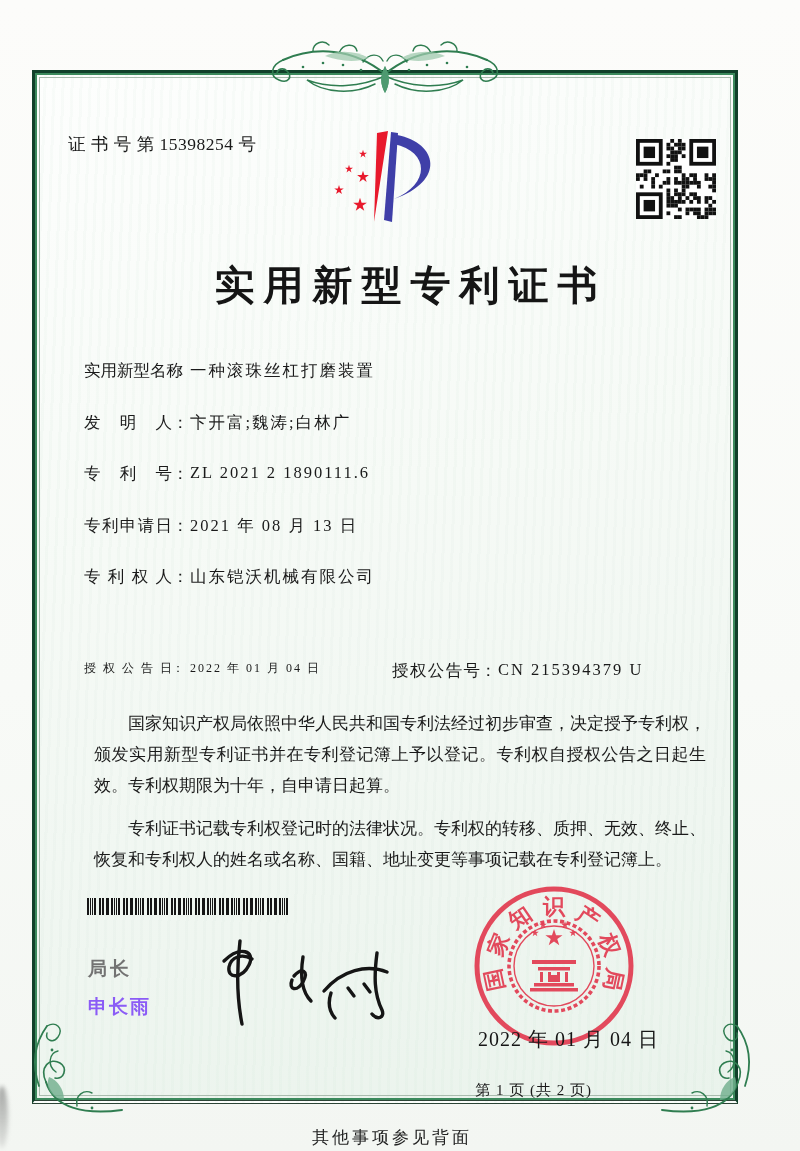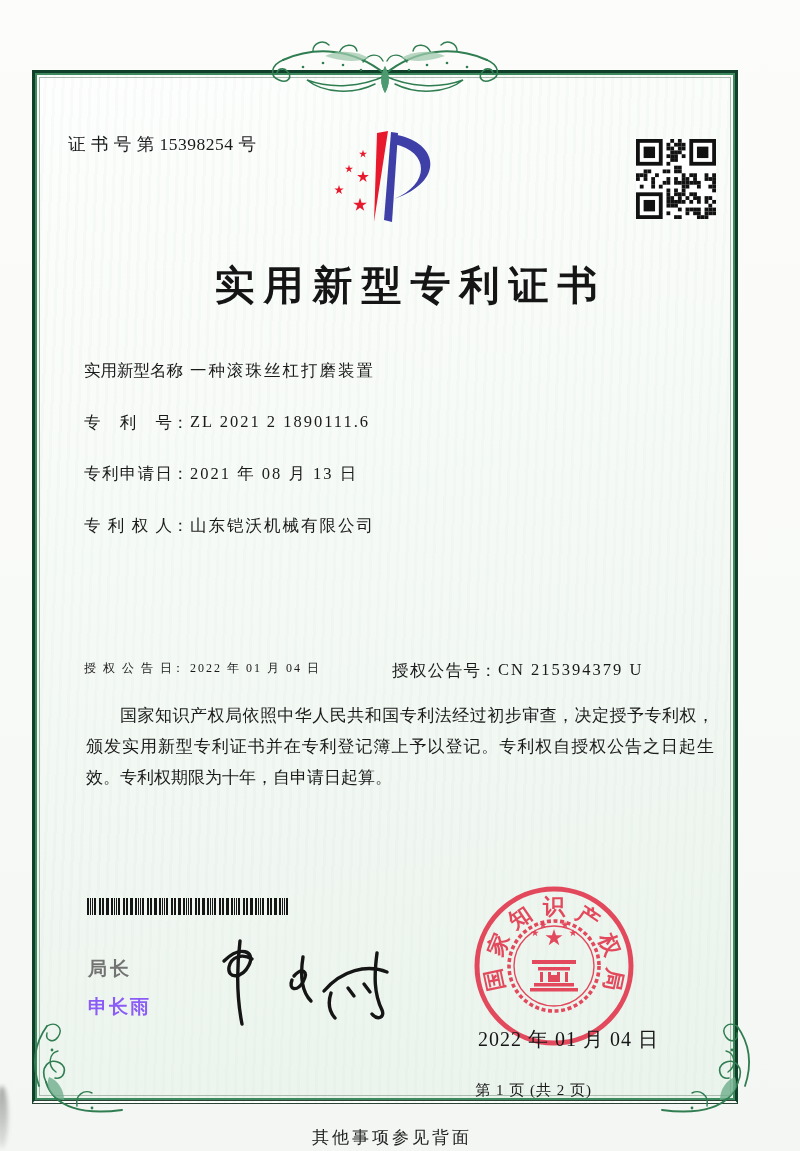--- a/index.html
+++ b/index.html
@@ -35,21 +35,21 @@
   .fields{position:absolute;left:84px;top:360px;width:640px;font-size:16.5px;}
   .frow{height:18px;margin-bottom:33.5px;white-space:nowrap;}
   .flabel{display:inline-block;width:88px;text-align:justify;text-align-last:justify;vertical-align:top;}
   .fcolon{display:inline-block;width:18px;vertical-align:top;}
   .fvalue{letter-spacing:2px;white-space:pre-wrap;vertical-align:top;}
   .grant-row{position:absolute;left:84px;top:660px;font-size:12px;white-space:nowrap;}
   .grant-no{position:absolute;left:392px;top:660px;font-size:16.5px;white-space:nowrap;}
   
   .body-text{position:absolute;left:82px;top:696px;width:636px;
     font-size:17px;line-height:31px;text-align:justify;}
-  .body-text p{margin:4px;text-indent:34px;}
+  .body-text p{margin:12px;text-indent:34px;}
   
   .barcode{position:absolute;left:87px;top:898px;width:203px;height:17px;
     background:
       repeating-linear-gradient(90deg,#161616 0 2px,transparent 2px 3px,#161616 3px 4px,transparent 4px 7px,#161616 7px 9px,transparent 9px 12px),
       repeating-linear-gradient(90deg,#161616 0 1px,transparent 1px 5px,#161616 5px 6px,transparent 6px 8px);
   }
   .signer-title{position:absolute;left:88px;top:956px;font-size:19px;letter-spacing:3px;font-family:"Liberation Sans","DejaVu Sans",sans-serif;font-weight:bold;color:#737373;}
   .signer-name{position:absolute;left:88px;top:994px;font-size:19px;letter-spacing:2px;font-family:"Liberation Sans","DejaVu Sans",sans-serif;font-weight:bold;color:#8b5cf6;}
   .signature{position:absolute;left:210px;top:936px;}
   
@@ -264,39 +264,43 @@
     </g>
 </svg>
 
 <div class="title">实用新型专利证书</div>
 
 <div class="fields">
   <div class="frow">
     <span class="flabel">实用新型名称</span><span class="fcolon">：</span><span class="fvalue">一种滚珠丝杠打磨装置</span>
   </div>
   <div class="frow">
+    <span class="flabel">发明人</span><span class="fcolon">：</span><span class="fvalue">卞开富;魏涛;白林广</span>
+  </div>
+  <div class="frow">
     <span class="flabel">专利号</span><span class="fcolon">：</span><span class="fvalue">ZL 2021 2 1890111.6</span>
   </div>
   <div class="frow">
     <span class="flabel">专利申请日</span><span class="fcolon">：</span><span class="fvalue">2021 年 08 月 13 日</span>
   </div>
   <div class="frow">
     <span class="flabel">专利权人</span><span class="fcolon">：</span><span class="fvalue">山东铠沃机械有限公司</span>
   </div>
 </div>
 
 <div class="grant-row">
   <span class="flabel">授权公告日</span><span class="fcolon">：</span><span class="fvalue">2022 年 01 月 04 日</span>
 </div>
 <div class="grant-no">
   <span class="flabel">授权公告号</span><span class="fcolon">：</span><span class="fvalue">CN 215394379 U</span>
 </div>
 
 <div class="body-text">
   <p>国家知识产权局依照中华人民共和国专利法经过初步审查，决定授予专利权，颁发实用新型专利证书并在专利登记簿上予以登记。专利权自授权公告之日起生效。专利权期限为十年，自申请日起算。</p>
+  <p>专利证书记载专利权登记时的法律状况。专利权的转移、质押、无效、终止、恢复和专利权人的姓名或名称、国籍、地址变更等事项记载在专利登记簿上。</p>
 </div>
 
 <div class="barcode"></div>
 <div class="signer-title">局长</div>
 <div class="signer-name">申长雨</div>
 
 <svg class="signature" width="185" height="92" viewBox="0 0 185 92">
   <g fill="none" stroke="#151515" stroke-width="3.4" stroke-linecap="round" stroke-linejoin="round">
     <path d="M14,25 C30,9 46,15 39,29 C32,43 17,43 19,31 C21,21 32,17 42,23"></path>
     <path d="M30,5 C27,30 26,58 32,88"></path>

